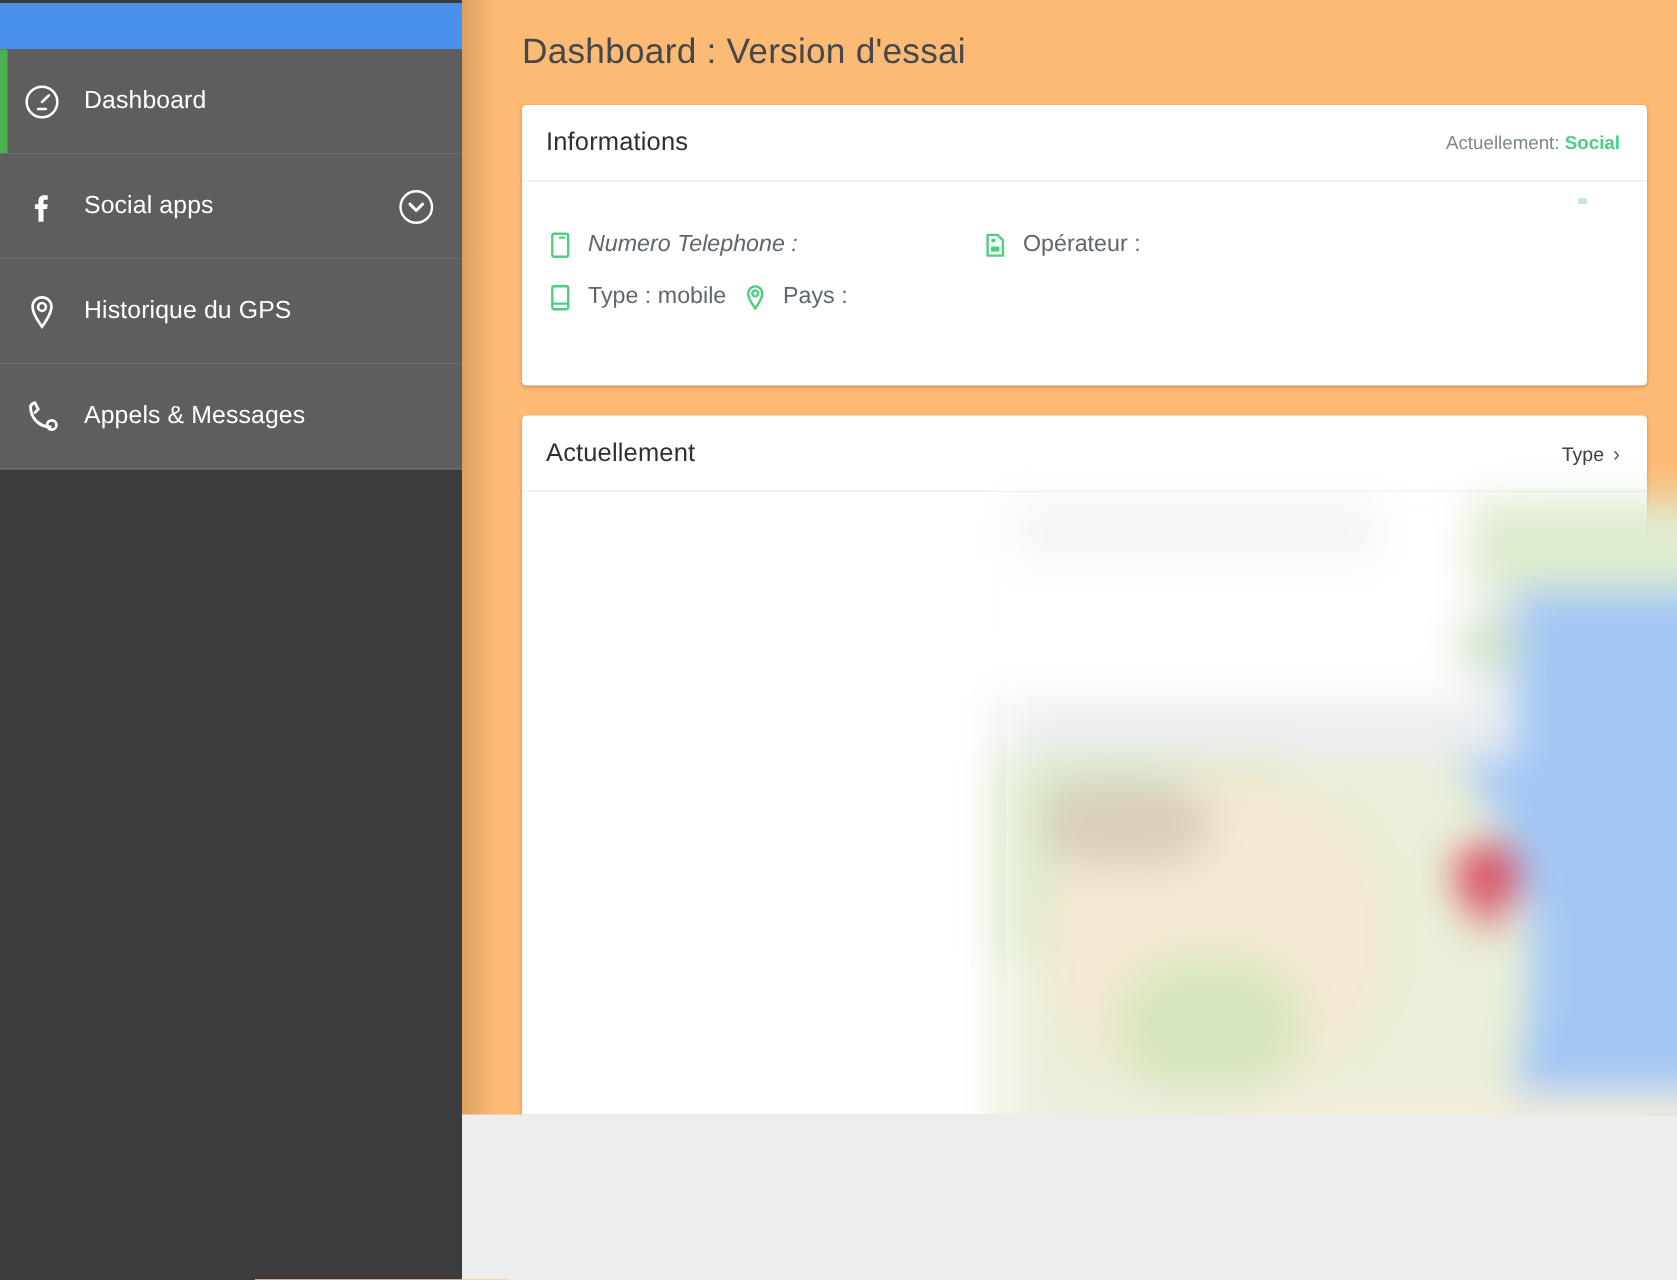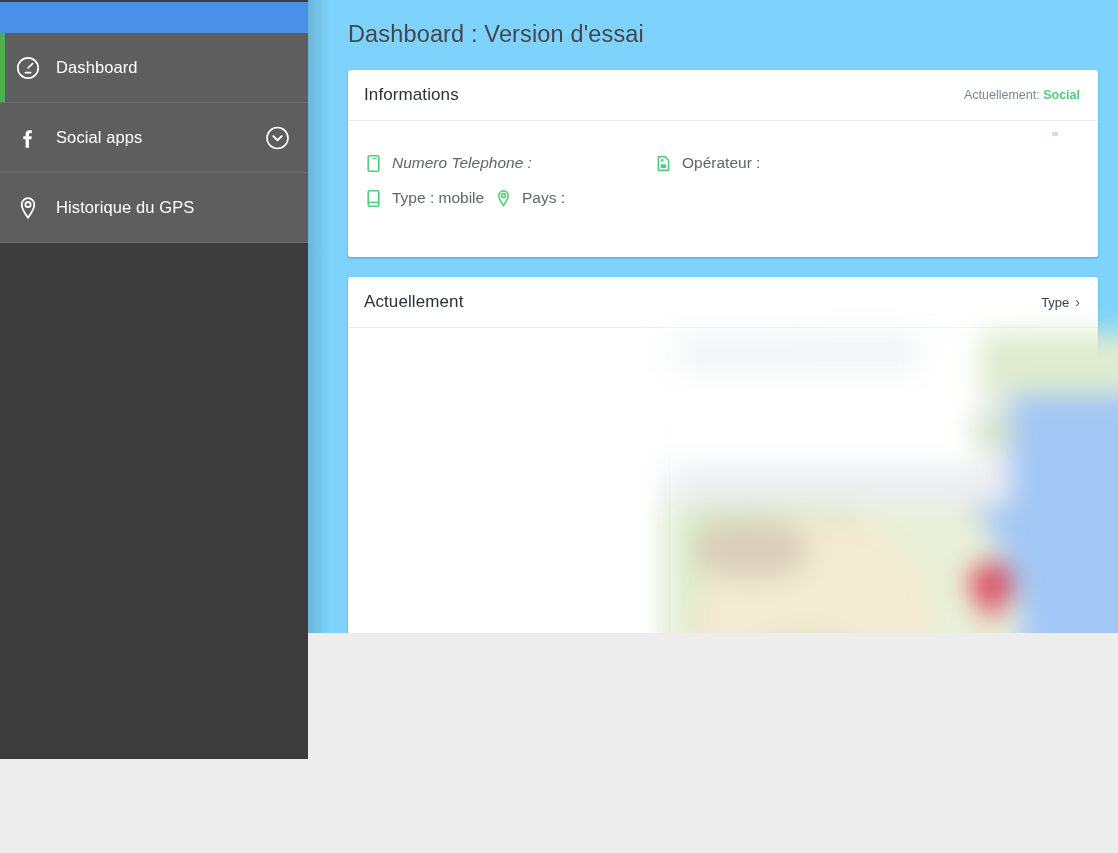--- a/index.html
+++ b/index.html
@@ -21,21 +21,21 @@
     height: 853px;
     overflow: hidden;
   }
 
   
   #sidebar {
     position: absolute;
     left: 0;
     top: 0;
     width: 308px;
-    height: 759px;
+    height: 853px;
     background: #3c3c3c;
     z-index: 30;
   }
   #topbar {
     position: absolute;
     left: 0;
     top: 2px;
     width: 308px;
     height: 31px;
     background: #4a90e8;
@@ -91,22 +91,22 @@
     color: #ffffff;
     cursor: pointer;
   }
 
   
   #main {
     position: absolute;
     left: 308px;
     top: 0;
     right: 0;
-    height: 633px;
-    background: #7dd3fc;
+    height: 743px;
+    background: #fdba74;
     overflow: hidden;
   }
   #main-scroll-shadow {
     position: absolute;
     left: 0; top: 0;
     width: 22px;
     height: 853px;
     background: linear-gradient(to right, rgba(0,0,0,0.14), rgba(0,0,0,0.0));
     z-index: 25;
     pointer-events: none;
@@ -363,20 +363,31 @@
       <div class="menu-item">
         <span class="menu-icon">
           <svg width="26" height="26" viewBox="0 0 26 26" fill="none" stroke="currentColor" stroke-width="1.8">
             <path d="M13 3.2c-3.5 0-6.3 2.8-6.3 6.3 0 4.7 6.3 13.3 6.3 13.3s6.3-8.6 6.3-13.3c0-3.5-2.8-6.3-6.3-6.3z"></path>
             <circle cx="13" cy="9.6" r="2.6"></circle>
           </svg>
         </span>
         <span class="menu-label">Historique du GPS</span>
       </div>
 
+      <div class="menu-item">
+        <span class="menu-icon">
+          <svg width="27" height="27" viewBox="0 0 27 27" fill="none" stroke="currentColor" stroke-width="1.9">
+            <path d="M8.3 4.6c-1.6 0-2.9 1.3-2.9 2.9 0 7.2 5.9 13.1 13.1 13.1" stroke-linecap="round"></path>
+            <path d="M5.4 7.5c0-1.6 1.3-2.9 2.9-2.9l2.2 4.2-2.2 2.2" stroke-linecap="round" stroke-linejoin="round"></path>
+            <path d="M18.5 20.6c1.6 0 2.9-1.3 2.9-2.9" stroke-linecap="round" opacity="0"></path>
+            <circle cx="19.5" cy="19.3" r="3.1"></circle>
+          </svg>
+        </span>
+        <span class="menu-label">Appels &amp; Messages</span>
+      </div>
 
     </div>
   </div>
 
   <div id="main">
 
     <div id="main-scroll-shadow"></div>
 
     <div id="page-title">Dashboard : Version d'essai</div>
 

